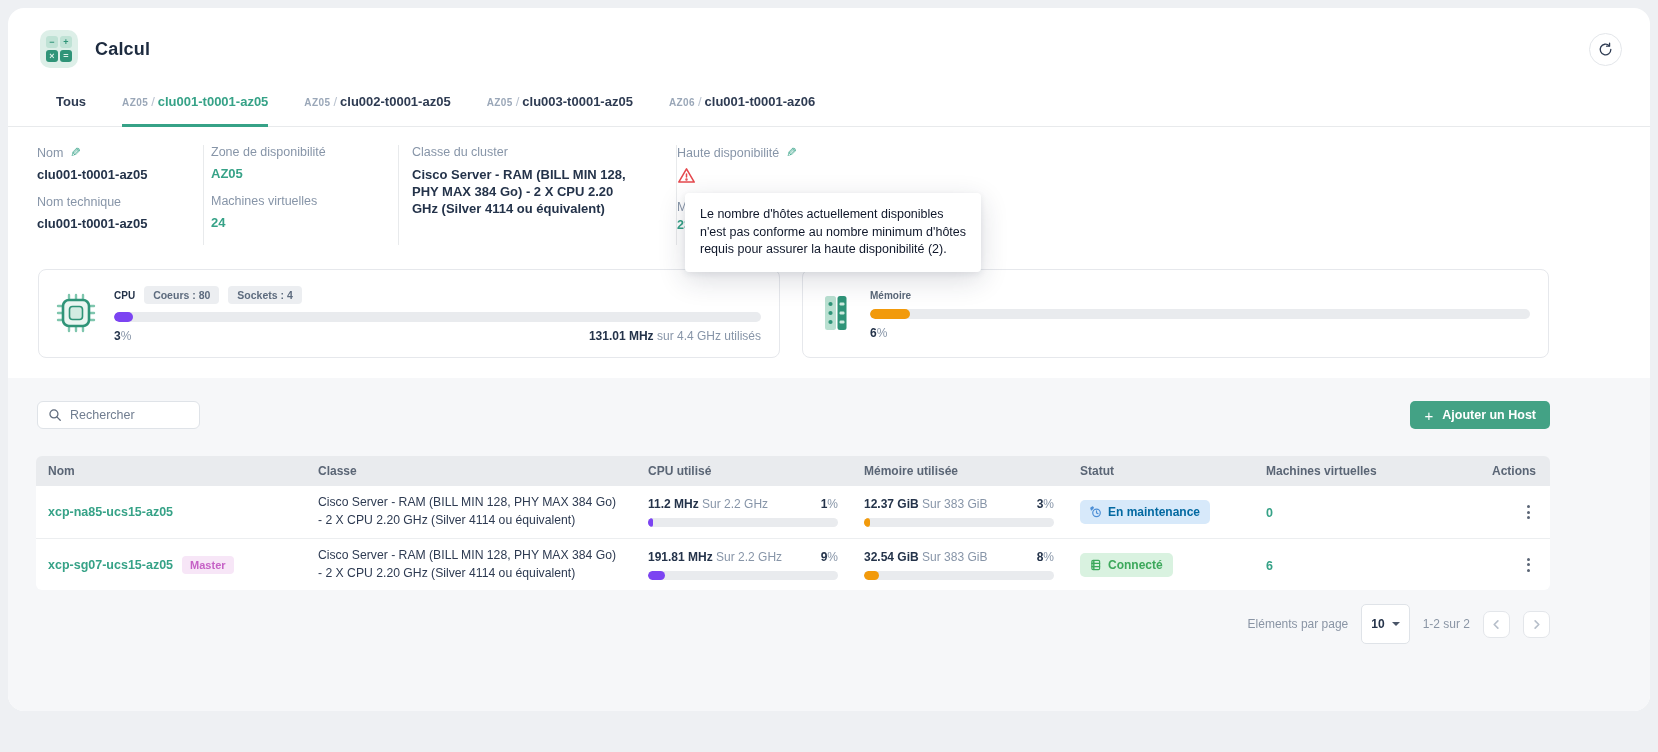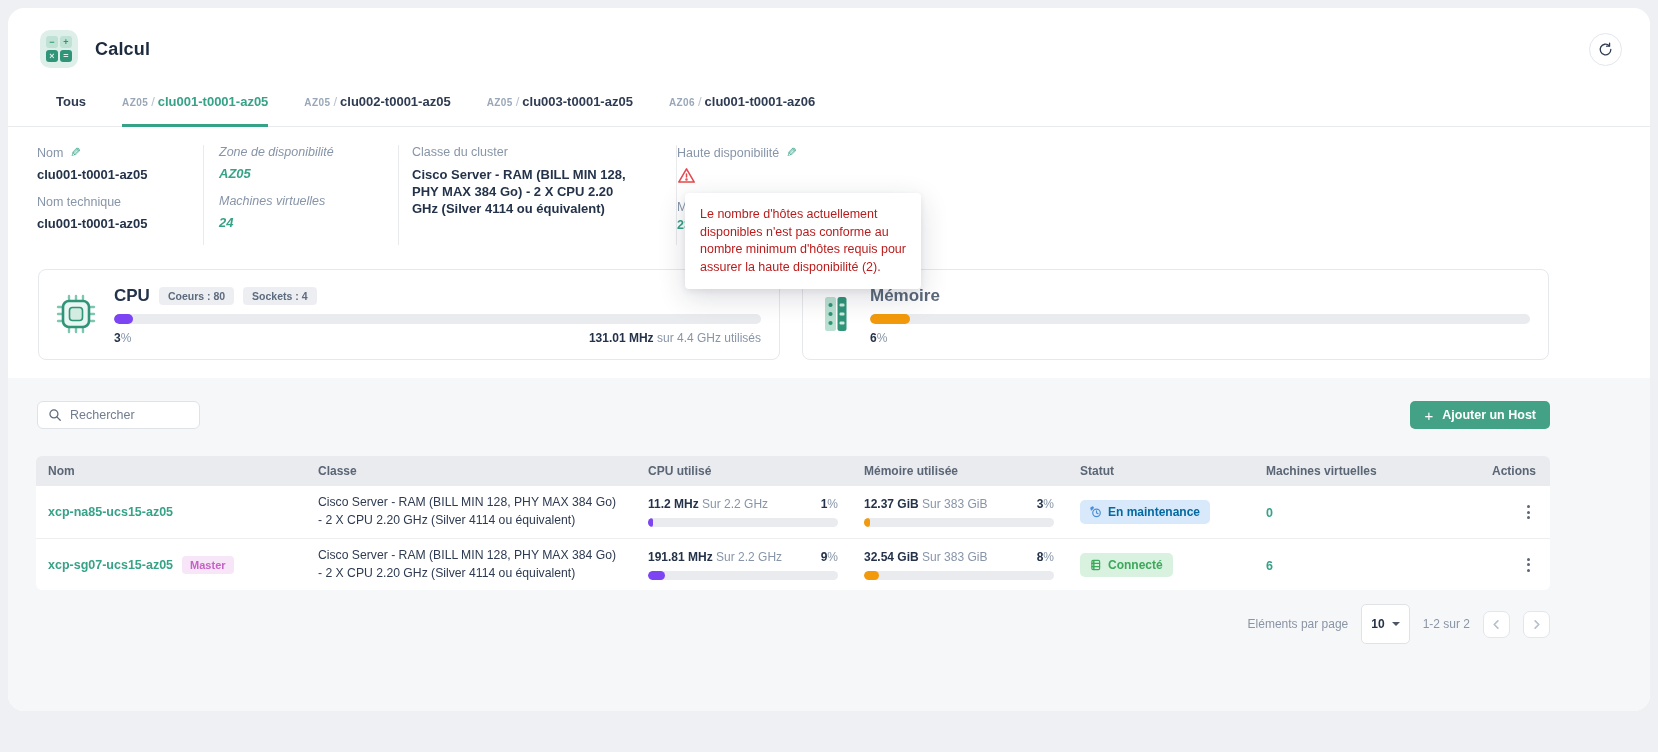--- a/index.html
+++ b/index.html
@@ -24,37 +24,37 @@
   .tab.active .label { color:#36a287; }
 
   
   .info-row { display:flex; padding:18px 0 14px 29px; min-height:132px; }
   .i-label { font-size:12.5px; color:#8795a8; margin-bottom:7px; display:flex; align-items:center; gap:7px; }
   .i-value { font-size:13px; font-weight:600; color:#24334a; }
   .i-value.green { color:#36a287; font-weight:600; }
   .edit-ic { color:#36a287; font-size:13px; transform:scaleX(-1); display:inline-block; }
   .field + .field { margin-top:13px; }
   .col1 { width:166px; }
-  .col2 { width:195px; padding-left:15px; border-left:1px solid #e8eaec;font-style:italic; }
+  .col2 { width:195px; padding-left:7px; border-left:1px solid #e8eaec; }
   .col3 { width:278px; padding-left:13px; border-left:1px solid #e8eaec; }
   .col3 .i-value { width:228px; line-height:1.32; font-weight:600; }
   .col4 { flex:1; border-left:1px solid #e8eaec; position:relative; }
   .warn-tri { margin-top:4px; }
   .frag-label { font-size:12.5px; color:#8795a8; margin-top:12px; }
   .frag-value { font-size:12.5px; color:#36a287; font-weight:600; margin-top:4px; }
-  .tooltip { position:absolute; left:8px; top:48px; width:236px; background:#fff; border-radius:4px; box-shadow:0 8px 28px rgba(30,40,60,.16), 0 2px 6px rgba(30,40,60,.08); padding:13px 15px; font-size:12.5px; line-height:1.4; color:#b91c1c; z-index:20; }
+  .tooltip { position:absolute; left:8px; top:48px; width:296px; background:#fff; border-radius:4px; box-shadow:0 8px 28px rgba(30,40,60,.16), 0 2px 6px rgba(30,40,60,.08); padding:13px 15px; font-size:12.5px; line-height:1.4; color:#0f172a; z-index:20; }
 
   
   .metrics { display:flex; gap:22px; margin:10px 0 0 30px; }
   .m-card { border:1px solid #e6e8ec; border-radius:8px; background:#fff; display:flex; align-items:center; gap:17px; padding:16px 18px 14px 16px; }
   .m-card.cpu { width:742px; }
   .m-card.mem { width:747px; }
   .m-body { flex:1; }
   .m-title-row { display:flex; align-items:center; gap:9px; margin-bottom:8px; }
-  .m-title { font-size:17px; font-weight:bold; color:#24334a; }
+  .m-title { font-size:10px; font-weight:bold; color:#24334a; }
   .m-title.soft { color:#5a6878; font-weight:600; }
   .pill { background:#eceef1; color:#5d6b7e; font-size:10.5px; font-weight:600; padding:3px 9px; border-radius:4px; }
   .track { height:10px; border-radius:5px; background:#e9ebee; overflow:hidden; }
   .fill { height:100%; border-radius:5px; min-width:7px; }
   .fill.purple { background:#7c44f2; }
   .fill.orange { background:#f29a0b; }
   .m-foot { display:flex; justify-content:space-between; margin-top:7px; font-size:12px; }
   .pct b { color:#24334a; } .pct .sym { color:#8795a8; font-weight:400; }
   .usage { color:#8795a8; } .usage b { color:#24334a; }
 

